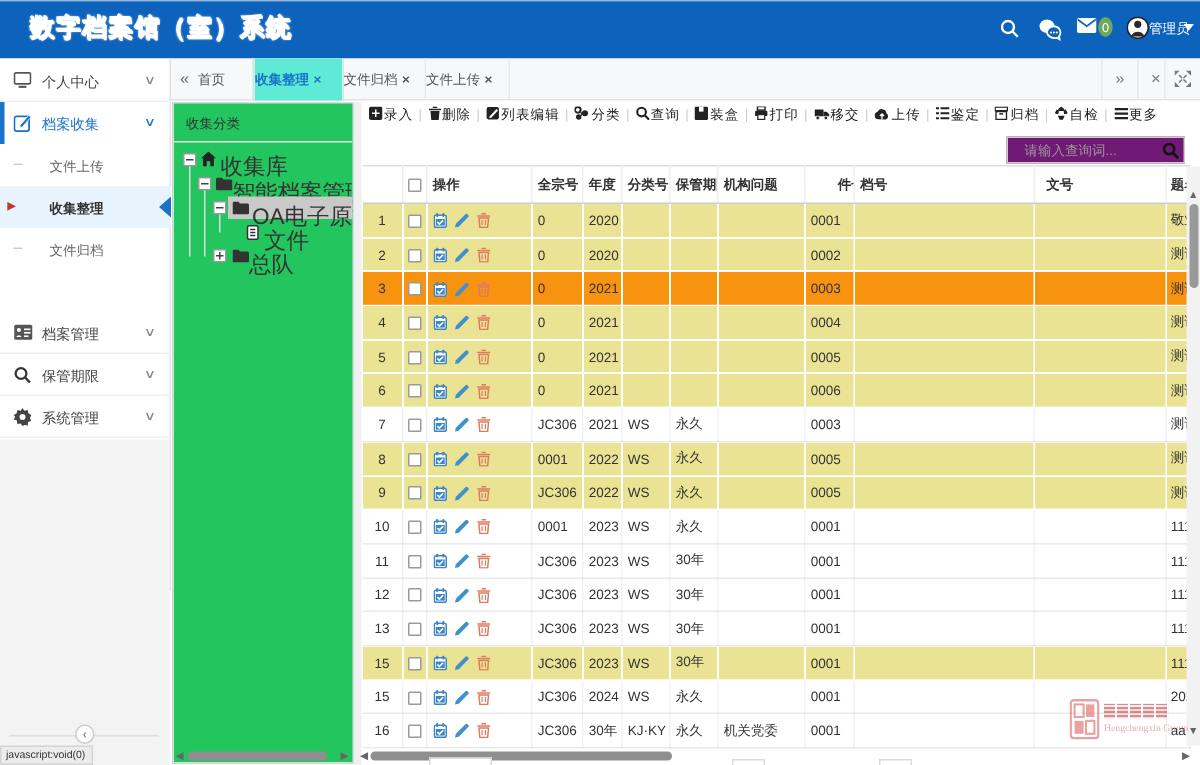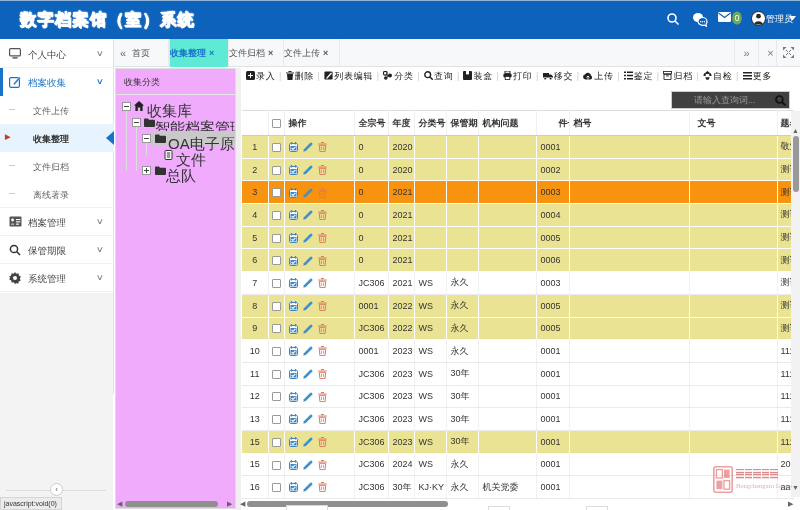--- a/index.html
+++ b/index.html
@@ -19,29 +19,29 @@
 
 #side{position:absolute;left:0;top:39px;width:114px;height:355px;background:#fff;border-right:1px solid #e2e2e2}
 .mi{position:absolute;left:0;width:114px;height:28px;border-bottom:1px solid #f0f0f0;font-size:9.5px;color:#444}
 .mi .txt{position:absolute;left:28px;top:9px}
 .mi .chev{position:absolute;left:97px;top:9px;color:#888;font-size:8px;transform:scaleX(1.4)}
 .mi svg{position:absolute;left:9px;top:8px}
 .smi{position:absolute;left:0;width:114px;height:28px;font-size:9px;color:#666}
 .smi .txt{position:absolute;left:33px;top:9px}
 .smi .tick{position:absolute;left:9px;top:13px;width:6px;height:1px;background:#ccc}
 
-#tree{position:absolute;left:115px;top:68px;width:121px;height:441px;background:#f0abfc;border:1px solid #ddd}
+#tree{position:absolute;left:115px;top:68px;width:121px;height:441px;background:#22c55e;border:1px solid #ddd}
 #tree .hd{height:26px;line-height:26px;border-bottom:1px solid #e5e5e5;font-size:9px;color:#333;padding-left:8px}
 .tn{position:absolute;font-size:15px;color:#333;white-space:nowrap}
 
 #main{position:absolute;left:242px;top:67px;width:558px;height:443px;background:#fff}
 #tb{position:absolute;left:4px;top:3px;height:22px;font-size:9px;color:#222;white-space:nowrap;letter-spacing:.75px}
 #tb b{font-weight:normal}#tb svg{margin-right:1px;vertical-align:-1px}
 #tb .sep{color:#ccc;padding:0 3.5px}
-#srch{position:absolute;left:429px;top:24px;width:119px;height:18px;border:1px solid #ccc;font-size:9px;color:#999;line-height:16px;padding-left:22px;background:#404040}
+#srch{position:absolute;left:429px;top:24px;width:119px;height:18px;border:1px solid #ccc;font-size:9px;color:#999;line-height:16px;padding-left:11px;background:#701a75}
 
 table{border-collapse:collapse;table-layout:fixed;position:absolute;left:0;top:43px;width:549px}
 th{font-size:9px;color:#333;font-weight:bold;text-align:left;padding:0 0 0 4px;white-space:nowrap;overflow:hidden;border-top:1px solid #ddd;border-bottom:1px solid #ccc;height:25px;border-right:1px solid #f0f0f0}
 td{font-size:9px;color:#333;padding:0 0 0 4px;height:22.7px;border-right:1px solid rgba(120,120,120,.10);border-bottom:1px solid rgba(170,170,170,.25);overflow:hidden;white-space:nowrap}
 tr.y td{background:#eae393;border-bottom:1px solid rgba(255,255,255,.8);border-right:1px solid rgba(255,255,255,.30)}
 tr.o td{background:#f89310;border-bottom:1px solid rgba(255,255,255,.45);border-right:1px solid rgba(255,255,255,.22)}
 td.num,th.num{text-align:center;padding:0}th:nth-child(9){padding-left:22px}th:nth-child(11){padding-left:8px}td:last-child,th:last-child{padding-left:3px}
 .cb{display:inline-block;width:9px;height:9px;border:1px solid #9a9a9a;border-radius:1px;background:#fff;vertical-align:middle}
 .ops svg{vertical-align:middle;margin-right:5px}
 
@@ -123,24 +123,20 @@
   <div class="smi" style="top:85px;background:#e8f4fd;color:#333;font-weight:bold">
     <span style="position:absolute;left:5px;top:9px;color:#c0392b;font-size:7px">▶</span>
     <span class="txt">收集整理</span>
     <svg style="position:absolute;left:106px;top:7px" width="8" height="14" viewBox="0 0 8 14">
         <path d="M8 0v14L0 7z" fill="#1a73c8"></path>
       </svg>
   </div>
   <div class="smi" style="top:113px">
       <span class="tick"></span>
       <span class="txt">文件归档</span>
-    </div>
-  <div class="smi" style="top:141px;border-bottom:1px solid #f0f0f0">
-      <span class="tick"></span>
-      <span class="txt">离线著录</span>
     </div>
   <div class="mi" style="top:169px">
     <svg width="13" height="11" viewBox="0 0 13 11">
         <rect x=".5" y=".5" width="12" height="10" rx="1" fill="#555"></rect>
         <circle cx="3.6" cy="4" r="1.4" fill="#fff"></circle>
         <path d="M1.8 8.6a2 2 0 0 1 3.6 0z" fill="#fff"></path>
         <rect x="7" y="3" width="4.3" height="1.1" fill="#fff"></rect>
         <rect x="7" y="5.3" width="4.3" height="1.1" fill="#fff"></rect>
         <rect x="7" y="7.6" width="3" height="1.1" fill="#fff"></rect>
       </svg>

